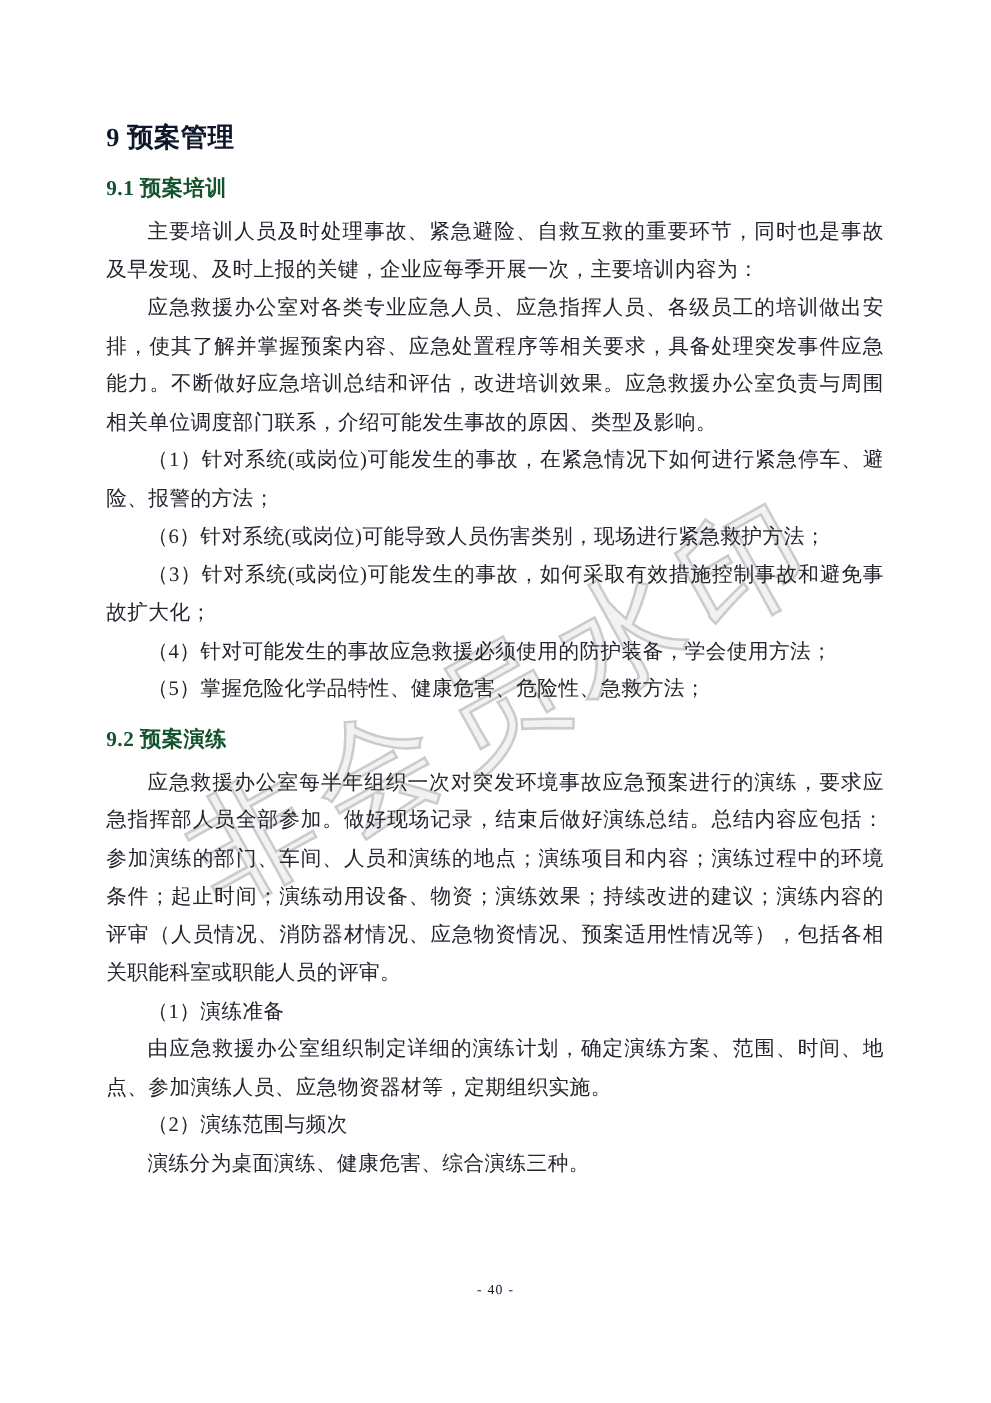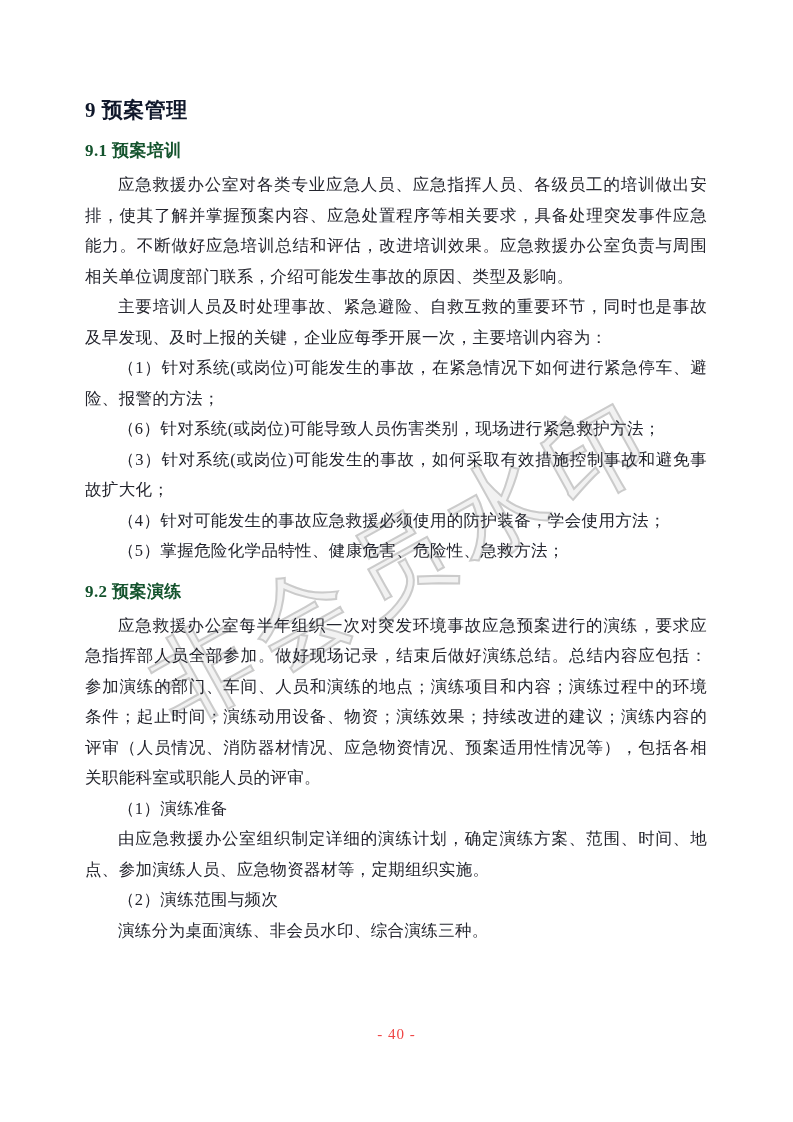--- a/index.html
+++ b/index.html
@@ -68,52 +68,52 @@
     text-align: justify;
     text-justify: inter-character;
     letter-spacing: 0.35px;
   }
   .page-number {
     position: absolute;
     left: 0;
     right: 0;
     top: 1026px;
     text-align: center;
-    font-size: 15px;
+    font-size: 11px;
     letter-spacing: 1px;
-    color: #ef4444;
+    color: #0f172a;
     z-index: 1;
   }
 </style>
 </head>
 <body>
 
 <div class="page">
 
   <div class="watermark">非会员水印</div>
 
   <div class="content">
 
     <h1 class="doc-title">9 预案管理</h1>
 
     <h2 class="sec-heading">9.1 预案培训</h2>
 
+    <p class="body-para">主要培训人员及时处理事故、紧急避险、自救互救的重要环节，同时也是事故及早发现、及时上报的关键，企业应每季开展一次，主要培训内容为：</p>
     <p class="body-para">应急救援办公室对各类专业应急人员、应急指挥人员、各级员工的培训做出安排，使其了解并掌握预案内容、应急处置程序等相关要求，具备处理突发事件应急能力。不断做好应急培训总结和评估，改进培训效果。应急救援办公室负责与周围相关单位调度部门联系，介绍可能发生事故的原因、类型及影响。</p>
-    <p class="body-para">主要培训人员及时处理事故、紧急避险、自救互救的重要环节，同时也是事故及早发现、及时上报的关键，企业应每季开展一次，主要培训内容为：</p>
     <p class="body-para">（1）针对系统(或岗位)可能发生的事故，在紧急情况下如何进行紧急停车、避险、报警的方法；</p>
     <p class="body-para">（6）针对系统(或岗位)可能导致人员伤害类别，现场进行紧急救护方法；</p>
     <p class="body-para">（3）针对系统(或岗位)可能发生的事故，如何采取有效措施控制事故和避免事故扩大化；</p>
     <p class="body-para">（4）针对可能发生的事故应急救援必须使用的防护装备，学会使用方法；</p>
     <p class="body-para">（5）掌握危险化学品特性、健康危害、危险性、急救方法；</p>
 
     <h2 class="sec-heading second">9.2 预案演练</h2>
 
     <p class="body-para">应急救援办公室每半年组织一次对突发环境事故应急预案进行的演练，要求应急指挥部人员全部参加。做好现场记录，结束后做好演练总结。总结内容应包括：参加演练的部门、车间、人员和演练的地点；演练项目和内容；演练过程中的环境条件；起止时间；演练动用设备、物资；演练效果；持续改进的建议；演练内容的评审（人员情况、消防器材情况、应急物资情况、预案适用性情况等），包括各相关职能科室或职能人员的评审。</p>
     <p class="body-para">（1）演练准备</p>
     <p class="body-para">由应急救援办公室组织制定详细的演练计划，确定演练方案、范围、时间、地点、参加演练人员、应急物资器材等，定期组织实施。</p>
     <p class="body-para">（2）演练范围与频次</p>
-    <p class="body-para">演练分为桌面演练、非会员水印、综合演练三种。</p>
+    <p class="body-para">演练分为桌面演练、健康危害、综合演练三种。</p>
 
   </div>
 
   <div class="page-number">- 40 -</div>
 
 </div>
 
 </body></html>

